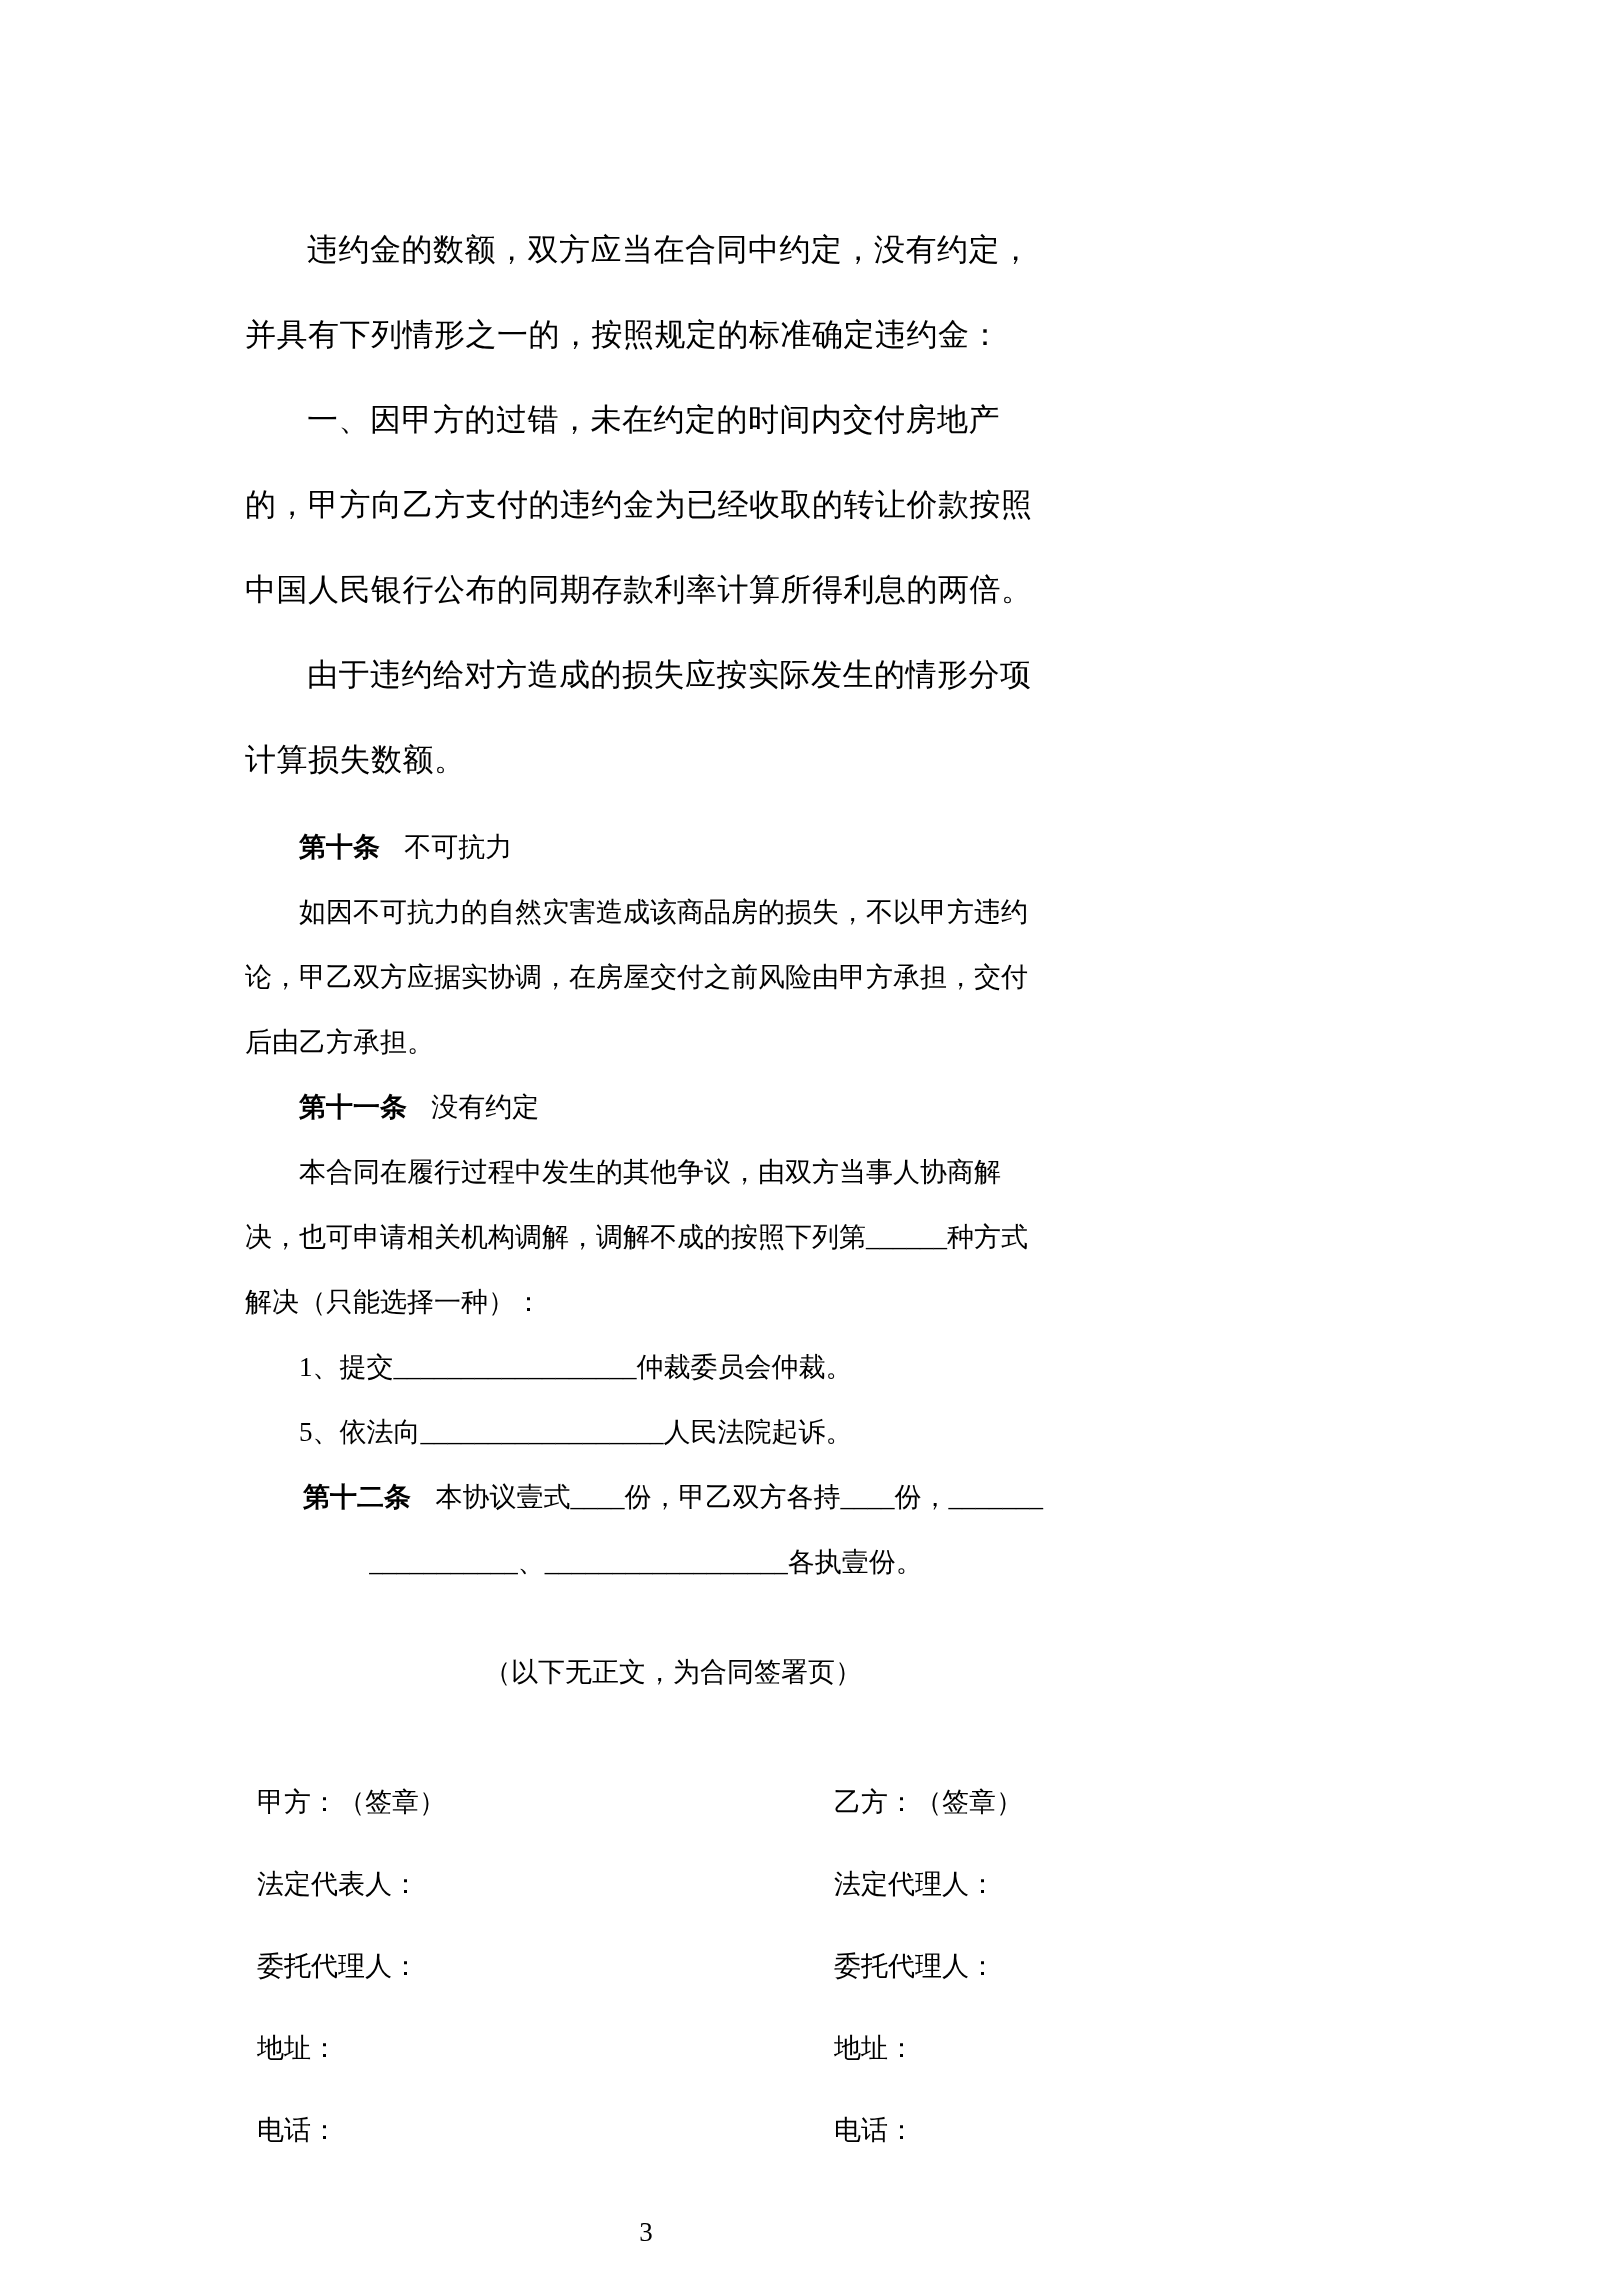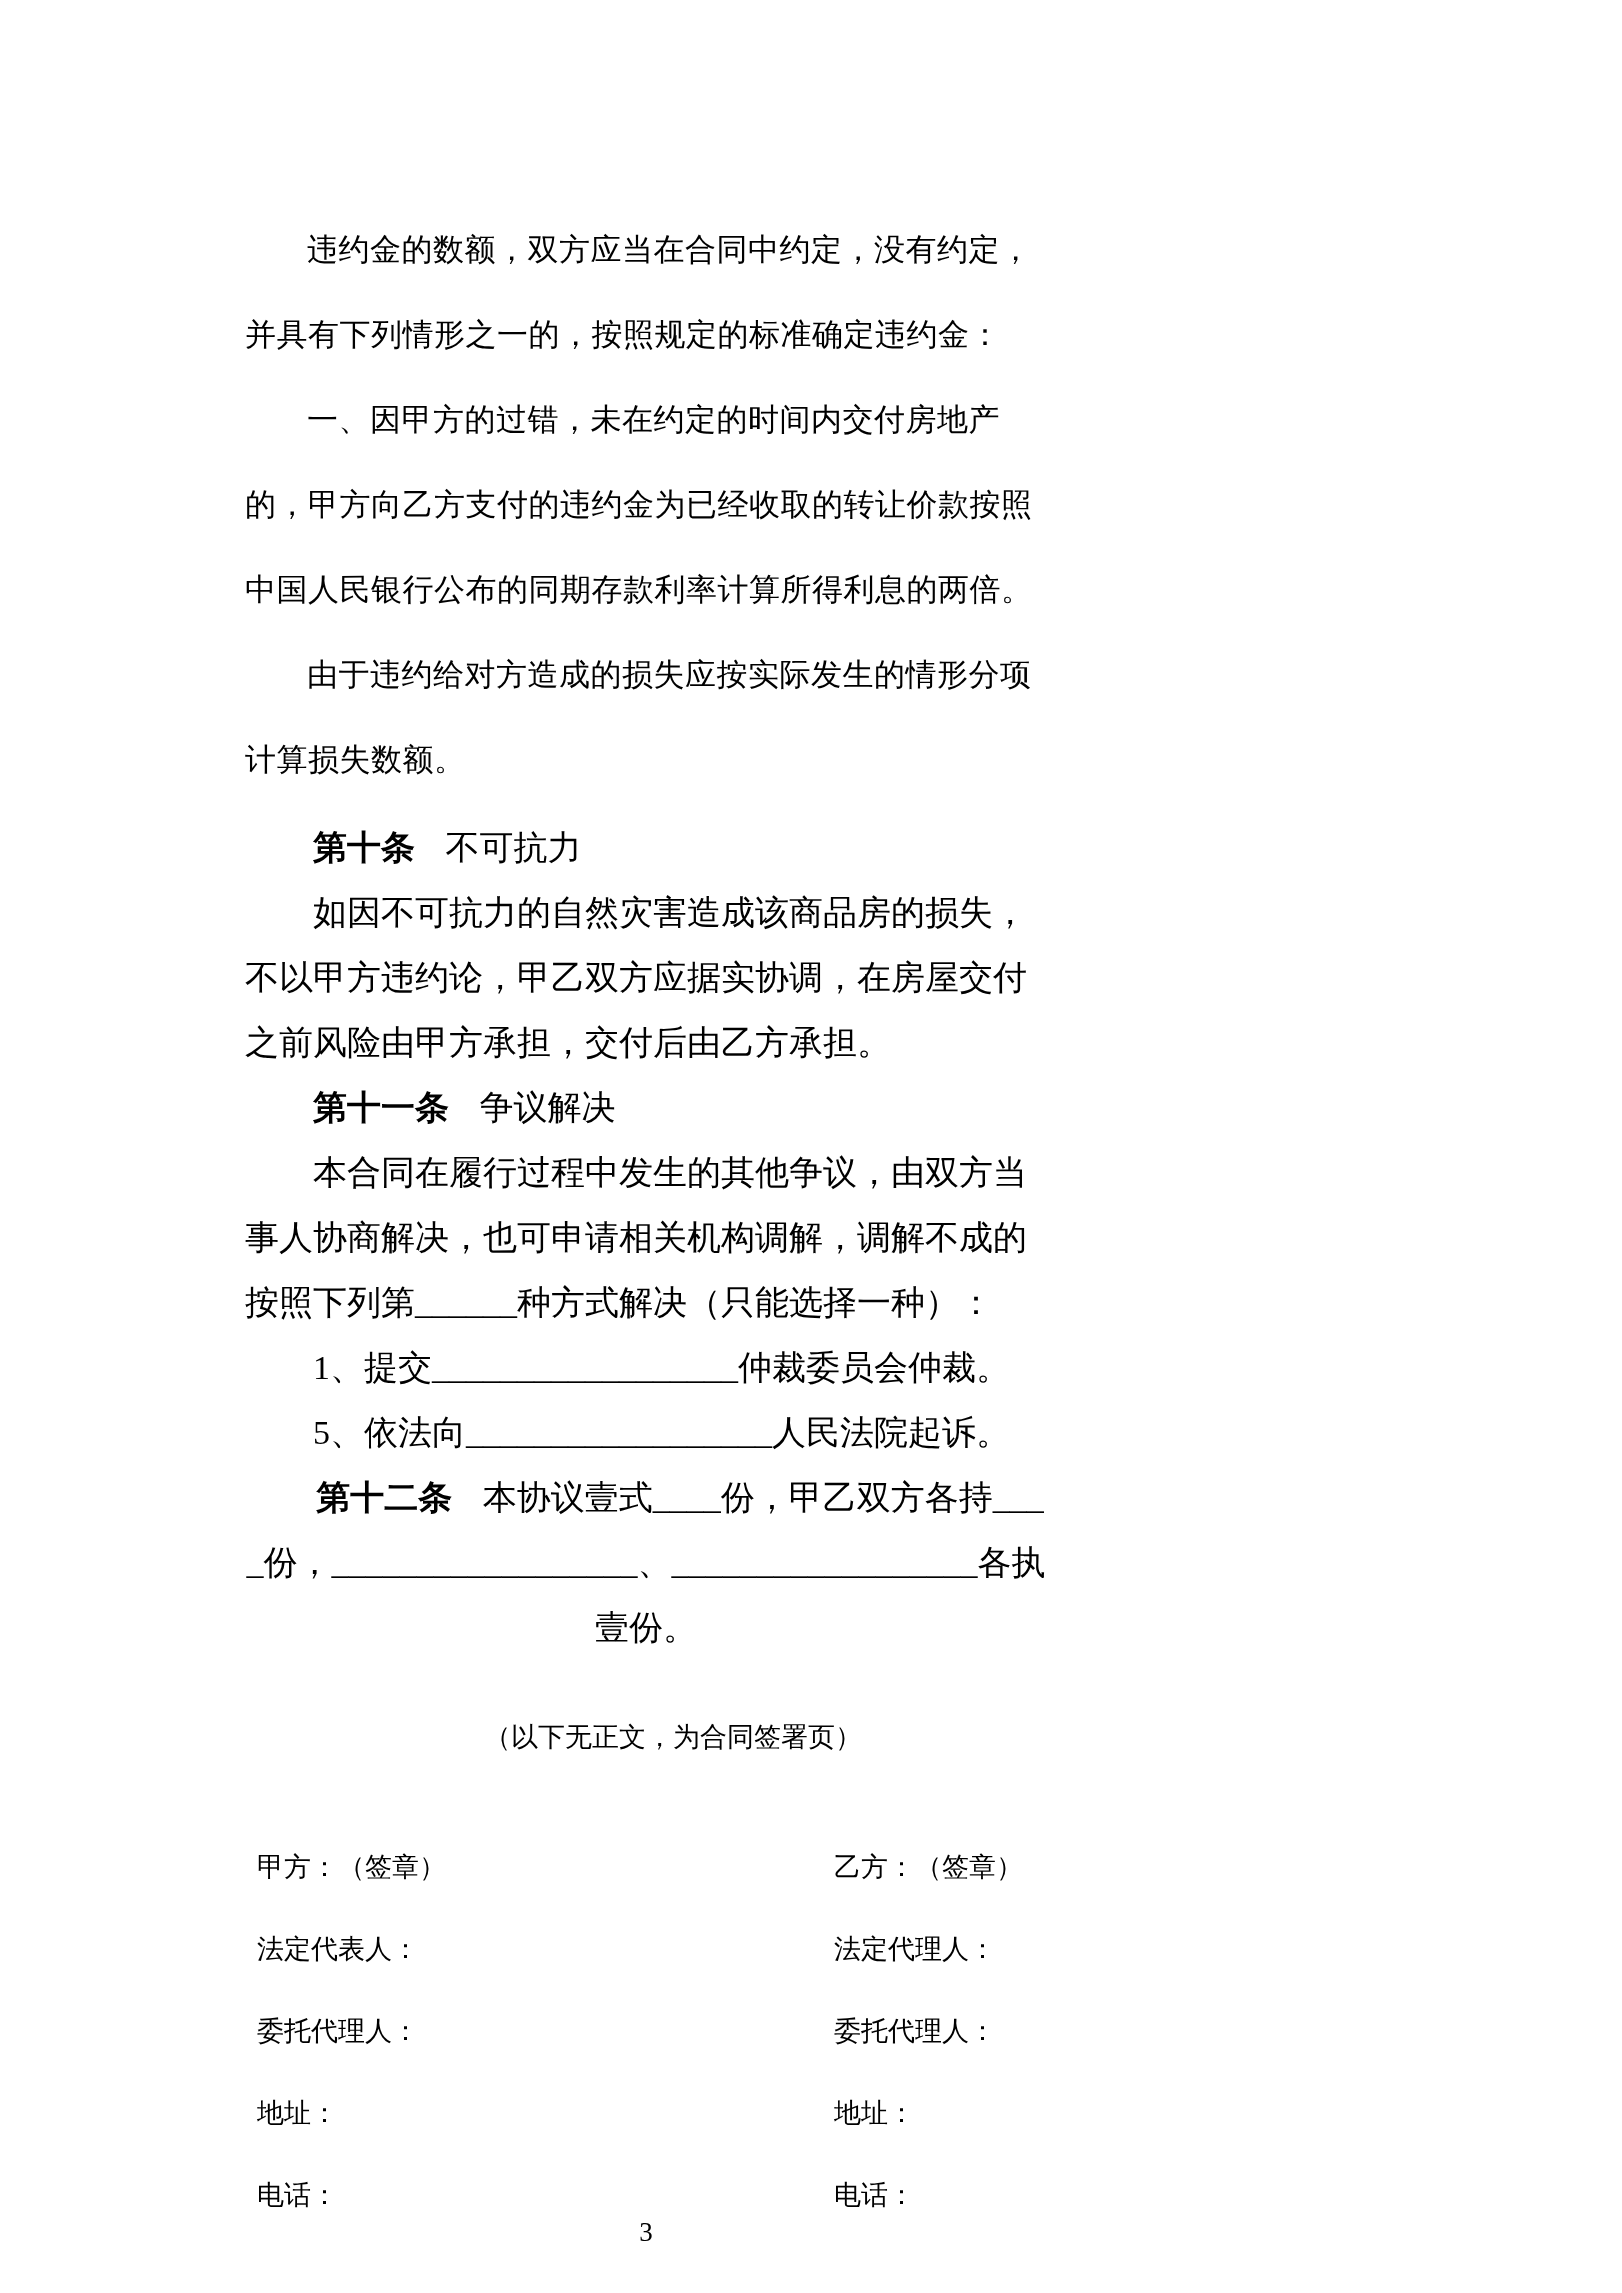--- a/index.html
+++ b/index.html
@@ -26,21 +26,21 @@
     text-indent: 2em;
     letter-spacing: 0.5px;
   }
   
   .sec-small {
     margin-top: 12.7px;
   }
   .sec-small p {
     margin: 0;
     font-family: "Liberation Serif", "DejaVu Serif", serif;
-    font-size: 34px;
+    font-size: 27px;
     line-height: 65px;
     text-indent: 2em;
   }
   .art-num {
     font-weight: bold;
     margin-right: 0.9em;
   }
   .breakable {
     word-break: break-all;
     text-align: center;
@@ -93,21 +93,21 @@
   <div class="sec-large">
     <p>违约金的数额，双方应当在合同中约定，没有约定，并具有下列情形之一的，按照规定的标准确定违约金：</p>
     <p>一、因甲方的过错，未在约定的时间内交付房地产的，甲方向乙方支付的违约金为已经收取的转让价款按照中国人民银行公布的同期存款利率计算所得利息的两倍。</p>
     <p>由于违约给对方造成的损失应按实际发生的情形分项计算损失数额。</p>
   </div>
 
   <div class="sec-small">
     <p><span class="art-num">第十条</span><span>不可抗力</span></p>
     <p>如因不可抗力的自然灾害造成该商品房的损失，不以甲方违约论，甲乙双方应据实协调，在房屋交付之前风险由甲方承担，交付后由乙方承担。</p>
 
-    <p><span class="art-num">第十一条</span><span>争议解决</span></p>
+    <p><span class="art-num">第十一条</span><span>没有约定</span></p>
     <p>本合同在履行过程中发生的其他争议，由双方当事人协商解决，也可申请相关机构调解，调解不成的按照下列第______种方式解决（只能选择一种）：</p>
 
     <p>1、提交__________________仲裁委员会仲裁。</p>
     <p>5、依法向__________________人民法院起诉。</p>
 
     <p class="breakable"><span class="art-num">第十二条</span><span>本协议壹式____份，甲乙双方各持____份，__________________、__________________各执壹份。</span></p>
   </div>
 
   <div class="closing">
     <p>（以下无正文，为合同签署页）</p>

